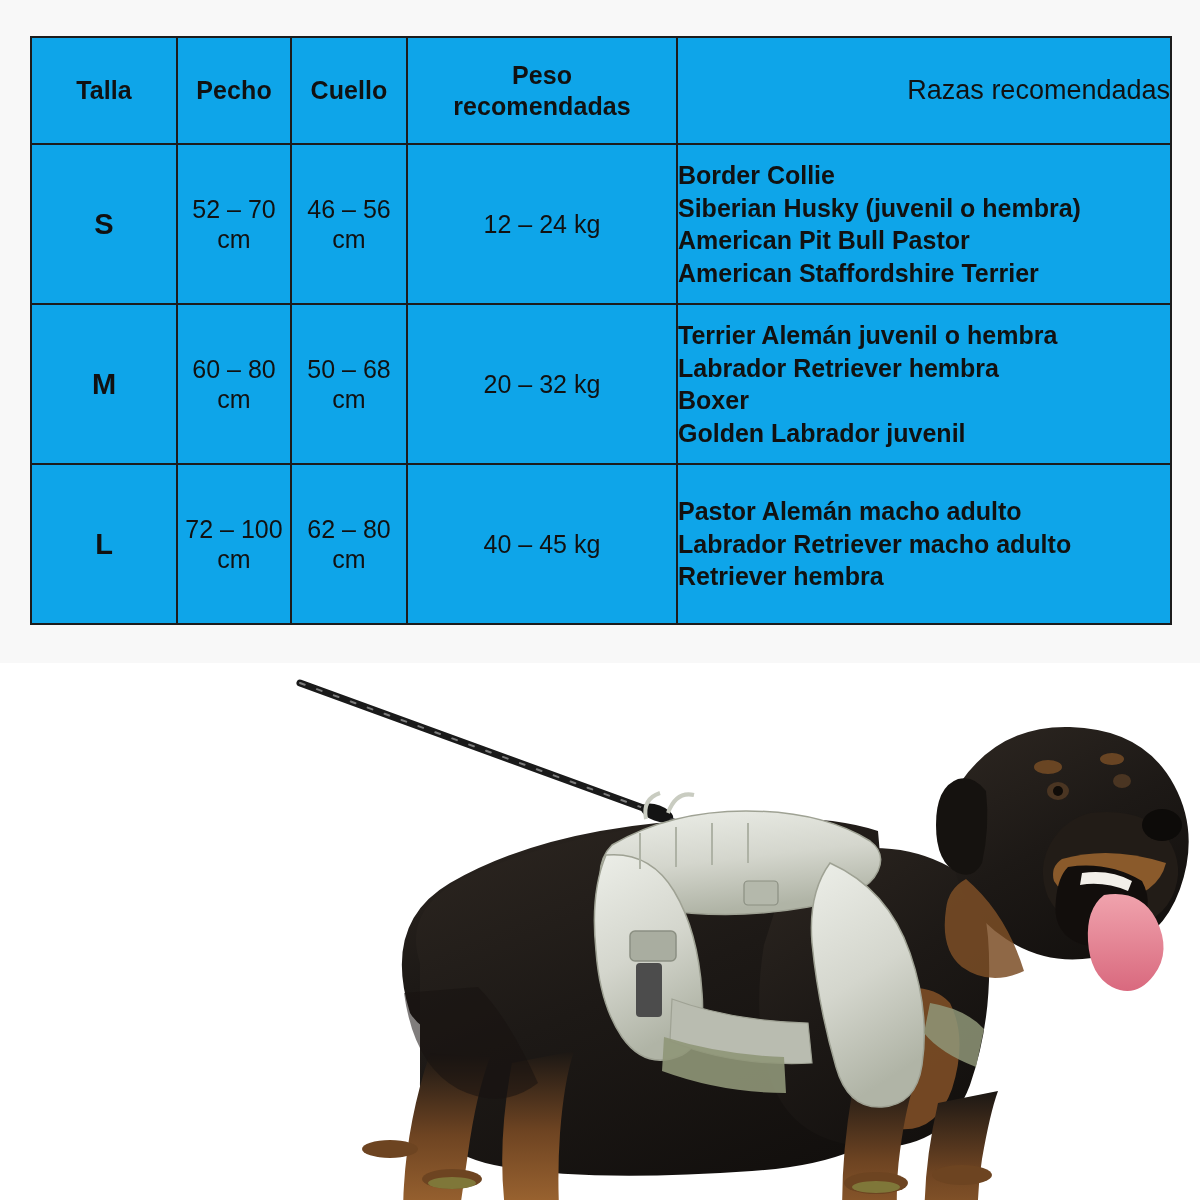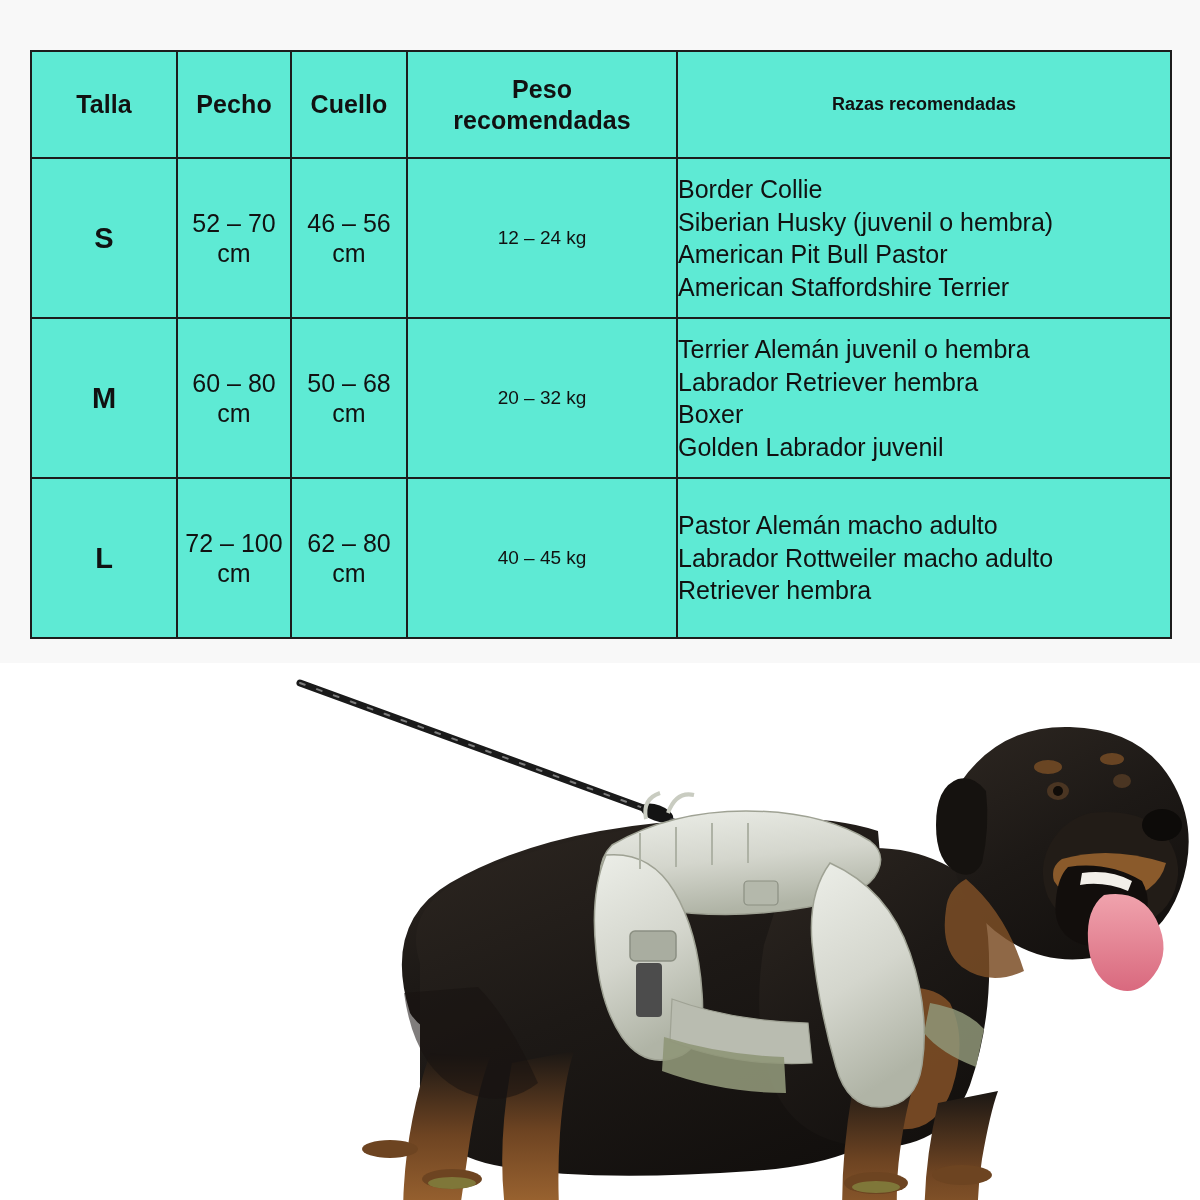--- a/index.html
+++ b/index.html
@@ -22,24 +22,24 @@
     top: 0;
     width: 1200px;
     height: 663px;
     background: #f8f8f8;
     box-sizing: border-box;
   }
 
   table.size-table {
     position: absolute;
     left: 30px;
-    top: 50px;
+    top: 36px;
     width: 1140px;
     border-collapse: collapse;
-    background: #5eead4;
+    background: #0ea5e9;
     table-layout: fixed;
   }
   table.size-table, table.size-table th, table.size-table td {
     border: 2px solid #1c1c1c;
   }
   table.size-table th, table.size-table td {
     padding: 0;
     color: #111111;
     vertical-align: middle;
   }
@@ -58,52 +58,52 @@
     font-weight: bold;
     text-align: center;
     letter-spacing: .1px;
   }
   th.h-left {
     text-align: center;
     padding-left: 18px;
     line-height: 1.22;
   }
   th.h-razas {
-    text-align: center;
+    text-align: right;
     padding-left: 28px;
-    font-size: 18px;
-    font-weight: bold;
+    font-size: 27px;
+    font-weight: normal;
   }
 
   tbody tr { height: 160px; }
 
   td.talla {
     font-size: 29px;
     font-weight: bold;
     text-align: center;
   }
   td.meas {
     font-size: 25px;
     text-align: center;
     line-height: 1.22;
     margin-left: 8px;
   }
   td.meas .unit { display: block; }
   td.peso {
-    font-size: 19px;
+    font-size: 25px;
     text-align: center;
   }
   td.razas {
     font-size: 25px;
     text-align: left;
     padding-left: 28px;
     line-height: 1.30;
     font-weight: normal;
   }
-  td.razas .breed { display: block; white-space: nowrap; }
+  td.razas .breed { display: block; white-space: nowrap; font-weight: bold; }
 
   
   .photo-section {
     position: absolute;
     left: 0;
     top: 663px;
     width: 1200px;
     height: 537px;
     background: #ffffff;
     overflow: hidden;
@@ -190,21 +190,21 @@
           <span>72 – 100</span>
           <span class="unit">cm</span>
         </td>
         <td class="meas">
           <span>62 – 80</span>
           <span class="unit">cm</span>
         </td>
         <td class="peso">40 – 45 kg</td>
         <td class="razas">
           <span class="breed">Pastor Alemán macho adulto</span>
-          <span class="breed">Labrador Rottweiler macho adulto</span>
+          <span class="breed">Labrador Retriever macho adulto</span>
           <span class="breed">Retriever hembra</span>
         </td>
       </tr>
 
     </tbody>
   </table>
 </div>
 
 <div class="photo-section">
   <div class="photo-stage">

